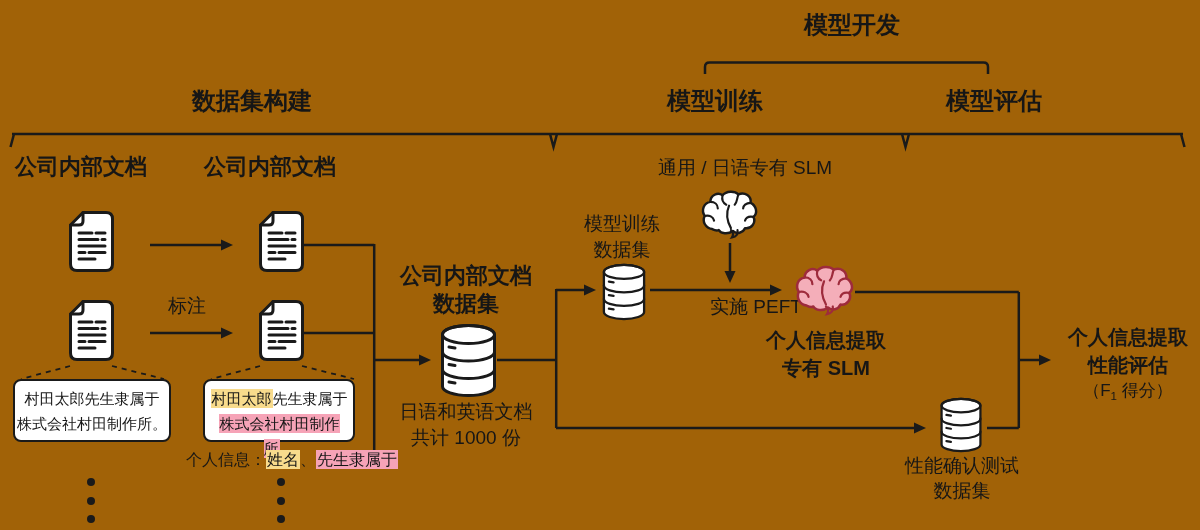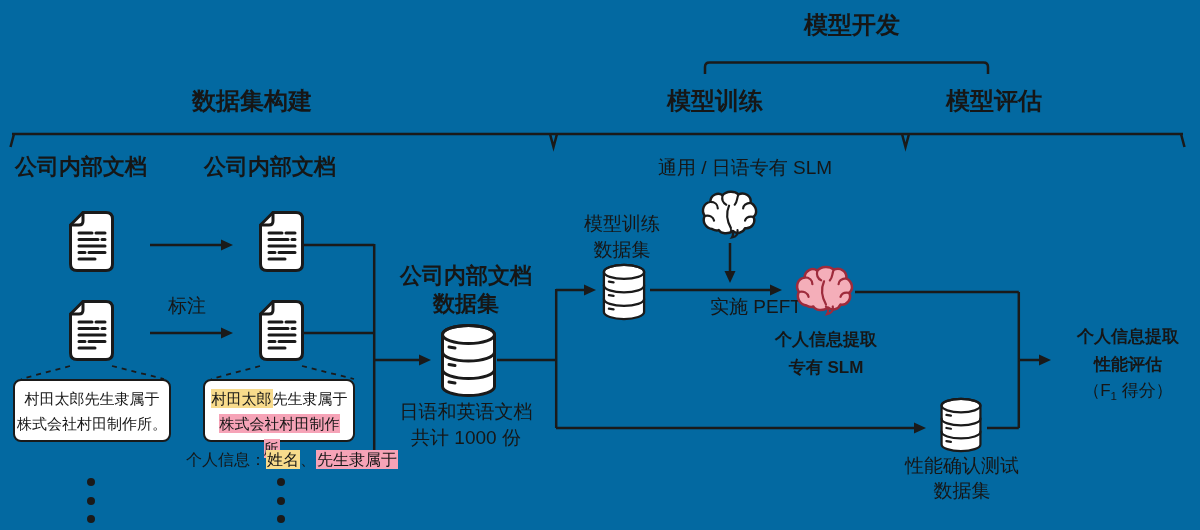--- a/index.html
+++ b/index.html
@@ -4,28 +4,28 @@
 <style>
   :root{
     --line:#1a1a1a;
     --highlight-yellow:#F8DB8C;
     --highlight-pink:#F6A3B7;
     --brain-fill-pink:#F4AEB9;
     --brain-outline-red:#9E2B3C;
   }
   html,body{margin:0;padding:0;background:#fff;}
   #canvas{
-    position:relative;width:1200px;height:530px;background:#0369a1;overflow:hidden;
+    position:relative;width:1200px;height:530px;background:#a16207;overflow:hidden;
     font-family:"Liberation Sans","DejaVu Sans",sans-serif;color:#161616;
   }
   .abs{position:absolute;}
   .lbl{position:absolute;text-align:center;white-space:nowrap;}
   .b24{font-size:24px;font-weight:bold;line-height:30px;}
   .b22{font-size:22px;font-weight:bold;line-height:28px;}
-  .b23{font-size:17px;font-weight:bold;line-height:28px;}
+  .b23{font-size:20px;font-weight:bold;line-height:28px;}
   .r19{font-size:19px;line-height:26px;}
   .r17{font-size:17px;line-height:24px;}
   .r16{font-size:16px;line-height:22px;}
   .callout{
     position:absolute;border:2.5px solid var(--line);border-radius:8px;background:#fff;
     text-align:center;font-size:15px;line-height:25px;padding-top:5px;box-sizing:border-box;
   }
   .hl-y{background:var(--highlight-yellow);padding:1px 1px;}
   .hl-p{background:var(--highlight-pink);padding:1px 1px;}
   svg{display:block;}

